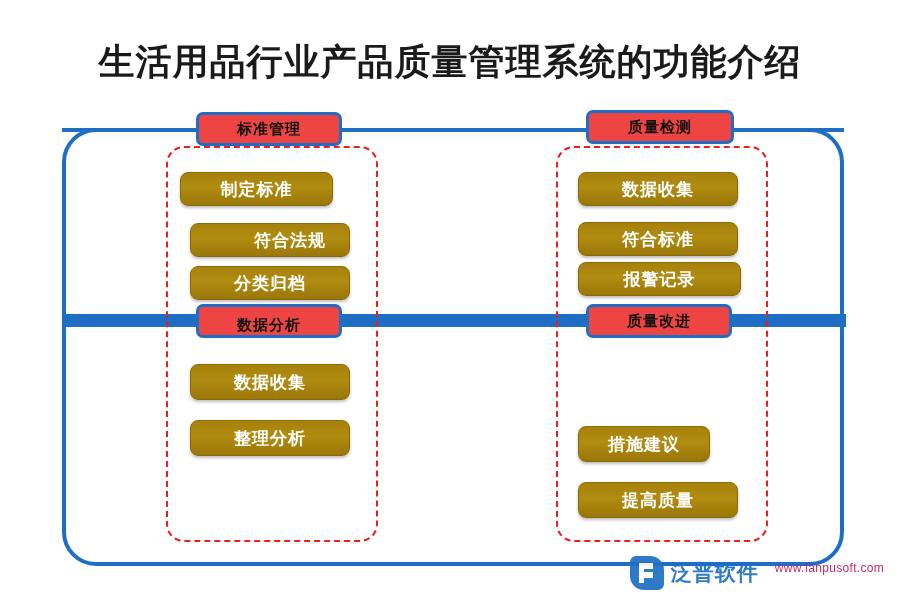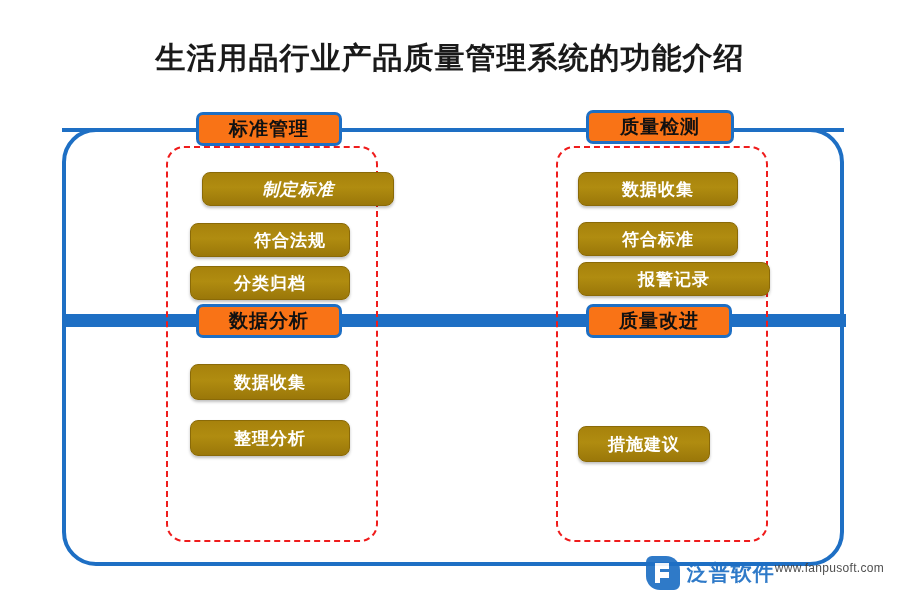--- a/index.html
+++ b/index.html
@@ -22,21 +22,21 @@
     height: 600px;
   }
 
   
   .title {
     position: absolute;
     left: 0;
     top: 38px;
     width: 900px;
     text-align: center;
-    font-size: 30px;
+    font-size: 36px;
     font-weight: bold;
     color: #1a1a1a;
     letter-spacing: 1px;
     white-space: nowrap;
   }
 
   
   .outer-frame {
     position: absolute;
     left: 62px;
@@ -72,27 +72,27 @@
     border: 2.5px dashed #ef1c1c;
     border-radius: 18px;
     box-sizing: border-box;
     background: transparent;
   }
 
   
   .header-box {
     position: absolute;
     box-sizing: border-box;
-    background: #f97316;
+    background: #ef4444;
     border: 3px solid #1e6fc4;
     border-radius: 7px;
     display: flex;
     align-items: center;
     justify-content: center;
-    font-size: 19px;
+    font-size: 15px;
     font-weight: bold;
     color: #111111;
     letter-spacing: 1px;
     white-space: nowrap;
   }
 
   
   .item-box {
     position: absolute;
     box-sizing: border-box;
@@ -152,22 +152,23 @@
     line-height: 1.05;
   }
   .logo-name {
     font-size: 21px;
     font-weight: bold;
     color: #1e6fc4;
     letter-spacing: 1px;
   }
   .logo-url {
     font-size: 12px;
-    color: #404040;
+    color: #be185d;
     letter-spacing: 0.3px;
+    margin-left: 16px;
   }
 </style>
 </head>
 <body>
 
 <div id="canvas">
 
   <div class="title">生活用品行业产品质量管理系统的功能介绍</div>
 
   <div class="outer-frame"></div>
@@ -177,58 +178,61 @@
   <div class="connector" style="left:62px; top:128px; width:134px;"></div>
 
   <div class="center-bar"></div>
 
   <div class="dashed-group" style="left:166px; top:146px; width:212px; height:396px;"></div>
   <div class="dashed-group" style="left:556px; top:146px; width:212px; height:396px;"></div>
 
   <div class="header-box" style="left:196px; top:112px; width:146px; height:34px;">
     <span>标准管理</span>
   </div>
-  <div class="item-box" style="left:202px; top:172px; width:192px; height:34px;font-style:italic;">
+  <div class="item-box" style="left:180px; top:172px; width:153px; height:34px;">
     <span>制定标准</span>
   </div>
   <div class="item-box" style="left:190px; top:223px; width:160px; height:34px;padding-left:40px;">
     <span>符合法规</span>
   </div>
   <div class="item-box" style="left:190px; top:266px; width:160px; height:34px;">
     <span>分类归档</span>
   </div>
 
   <div class="header-box" style="left:586px; top:110px; width:148px; height:34px;">
     <span>质量检测</span>
   </div>
   <div class="item-box" style="left:578px; top:172px; width:160px; height:34px;">
     <span>数据收集</span>
   </div>
   <div class="item-box" style="left:578px; top:222px; width:160px; height:34px;">
     <span>符合标准</span>
   </div>
-  <div class="item-box" style="left:578px; top:262px; width:192px; height:34px;border-radius:8px;">
+  <div class="item-box" style="left:578px; top:262px; width:163px; height:34px;border-radius:8px;">
     <span>报警记录</span>
   </div>
 
-  <div class="header-box" style="left:196px; top:304px; width:146px; height:34px;">
+  <div class="header-box" style="left:196px; top:304px; width:146px; height:34px;align-items:flex-end;">
     <span>数据分析</span>
   </div>
   <div class="item-box" style="left:190px; top:364px; width:160px; height:36px;">
     <span>数据收集</span>
   </div>
   <div class="item-box" style="left:190px; top:420px; width:160px; height:36px;">
     <span>整理分析</span>
   </div>
 
   <div class="header-box" style="left:586px; top:304px; width:146px; height:34px;">
     <span>质量改进</span>
   </div>
   <div class="item-box" style="left:578px; top:426px; width:132px; height:36px;">
     <span>措施建议</span>
+  </div>
+  <div class="item-box" style="left:578px; top:482px; width:160px; height:36px;">
+    <span>提高质量</span>
   </div>
 
   <div class="logo-wrap">
     <div class="logo-mark"></div>
     <div class="logo-texts">
       <div class="logo-name">泛普软件</div>
       <div class="logo-url">www.fanpusoft.com</div>
     </div>
   </div>
 

